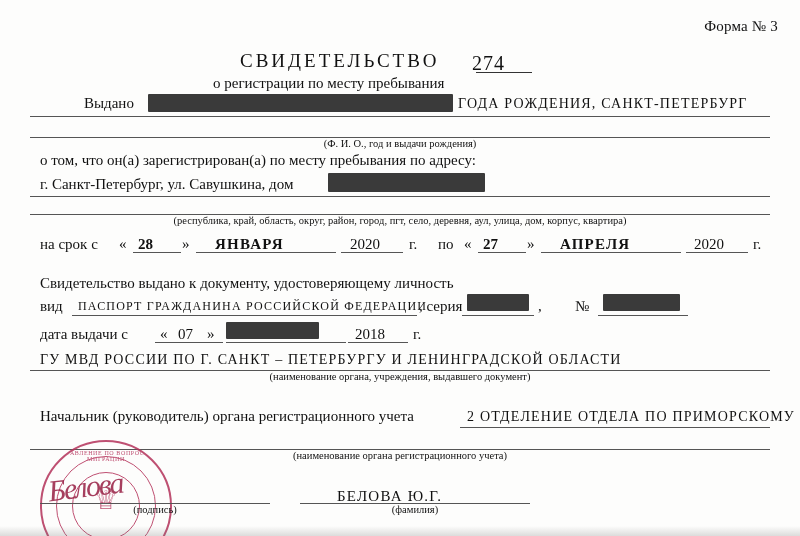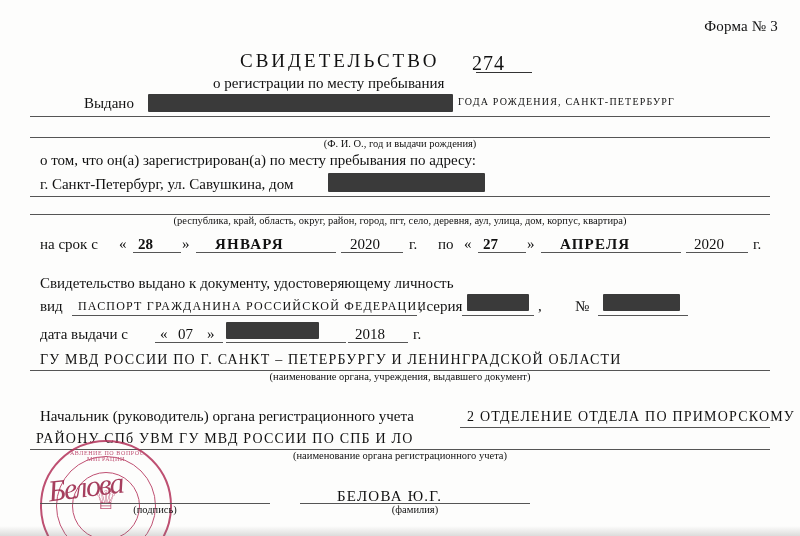--- a/index.html
+++ b/index.html
@@ -162,21 +162,21 @@
 
   <div class="form-no">Форма № 3</div>
 
   <div class="title">СВИДЕТЕЛЬСТВО</div>
   <div class="doc-number">274</div>
   <div class="doc-number-underline"></div>
   <div class="subtitle">о регистрации по месту пребывания</div>
 
   <div class="txt" style="left:84px; top:95px;">Выдано</div>
   <div class="redact" style="left:148px; top:94px; width:305px; height:18px;"></div>
-  <div class="txt spaced" style="left:458px; top:96px; font-size:10px;">ГОДА РОЖДЕНИЯ, САНКТ-ПЕТЕРБУРГ</div>
+  <div class="txt spaced" style="left:458px; top:96px; font-size:14px;">ГОДА РОЖДЕНИЯ, САНКТ-ПЕТЕРБУРГ</div>
   <div class="rule" style="left:30px; top:116px; width:740px;"></div>
 
   <div class="rule" style="left:30px; top:137px; width:740px;"></div>
   <div class="txt caption" style="left:240px; top:138px; width:320px;">(Ф. И. О., год и выдачи рождения)</div>
 
   <div class="txt" style="left:40px; top:176px;">г. Санкт-Петербург, ул. Савушкина, дом</div>
 
   <div class="txt" style="left:40px; top:152px;">о том, что он(а) зарегистрирован(а) по месту пребывания по адресу:</div>
   <div class="redact" style="left:328px; top:173px; width:157px; height:19px;"></div>
   <div class="rule" style="left:30px; top:196px; width:740px;"></div>
@@ -228,21 +228,20 @@
   <div class="rule" style="left:348px; top:342px; width:60px;"></div>
   <div class="txt" style="left:413px; top:326px;">г.</div>
 
   <div class="txt spaced" style="left:40px; top:352px; font-size:14px;">ГУ  МВД  РОССИИ  ПО  Г. САНКТ – ПЕТЕРБУРГУ  И  ЛЕНИНГРАДСКОЙ ОБЛАСТИ</div>
   <div class="rule" style="left:30px; top:370px; width:740px;"></div>
   <div class="txt" style="left:40px; top:408px;">Начальник (руководитель) органа регистрационного учета</div>
 
   <div class="txt caption" style="left:200px; top:371px; width:400px;">(наименование органа, учреждения, выдавшего документ)</div>
   <div class="txt spaced" style="left:467px; top:409px; font-size:14px;text-align:center;">2 ОТДЕЛЕНИЕ ОТДЕЛА  ПО ПРИМОРСКОМУ</div>
   <div class="rule" style="left:460px; top:427px; width:310px;"></div>
-  <div class="txt spaced" style="left:36px; top:431px; font-size:14px;">РАЙОНУ СПб УВМ  ГУ  МВД  РОССИИ  ПО СПБ  И  ЛО</div>
   <div class="rule" style="left:30px; top:449px; width:740px;"></div>
   <div class="txt caption" style="left:240px; top:450px; width:320px;">(наименование органа регистрационного учета)</div>
 
   <div class="stamp">
     <div class="inner"></div>
     <div class="inner2"></div>
     <div class="txt-top">УПРАВЛЕНИЕ ПО ВОПРОСАМ МИГРАЦИИ</div>
     <div class="eagle">♕</div>
 
   </div>

